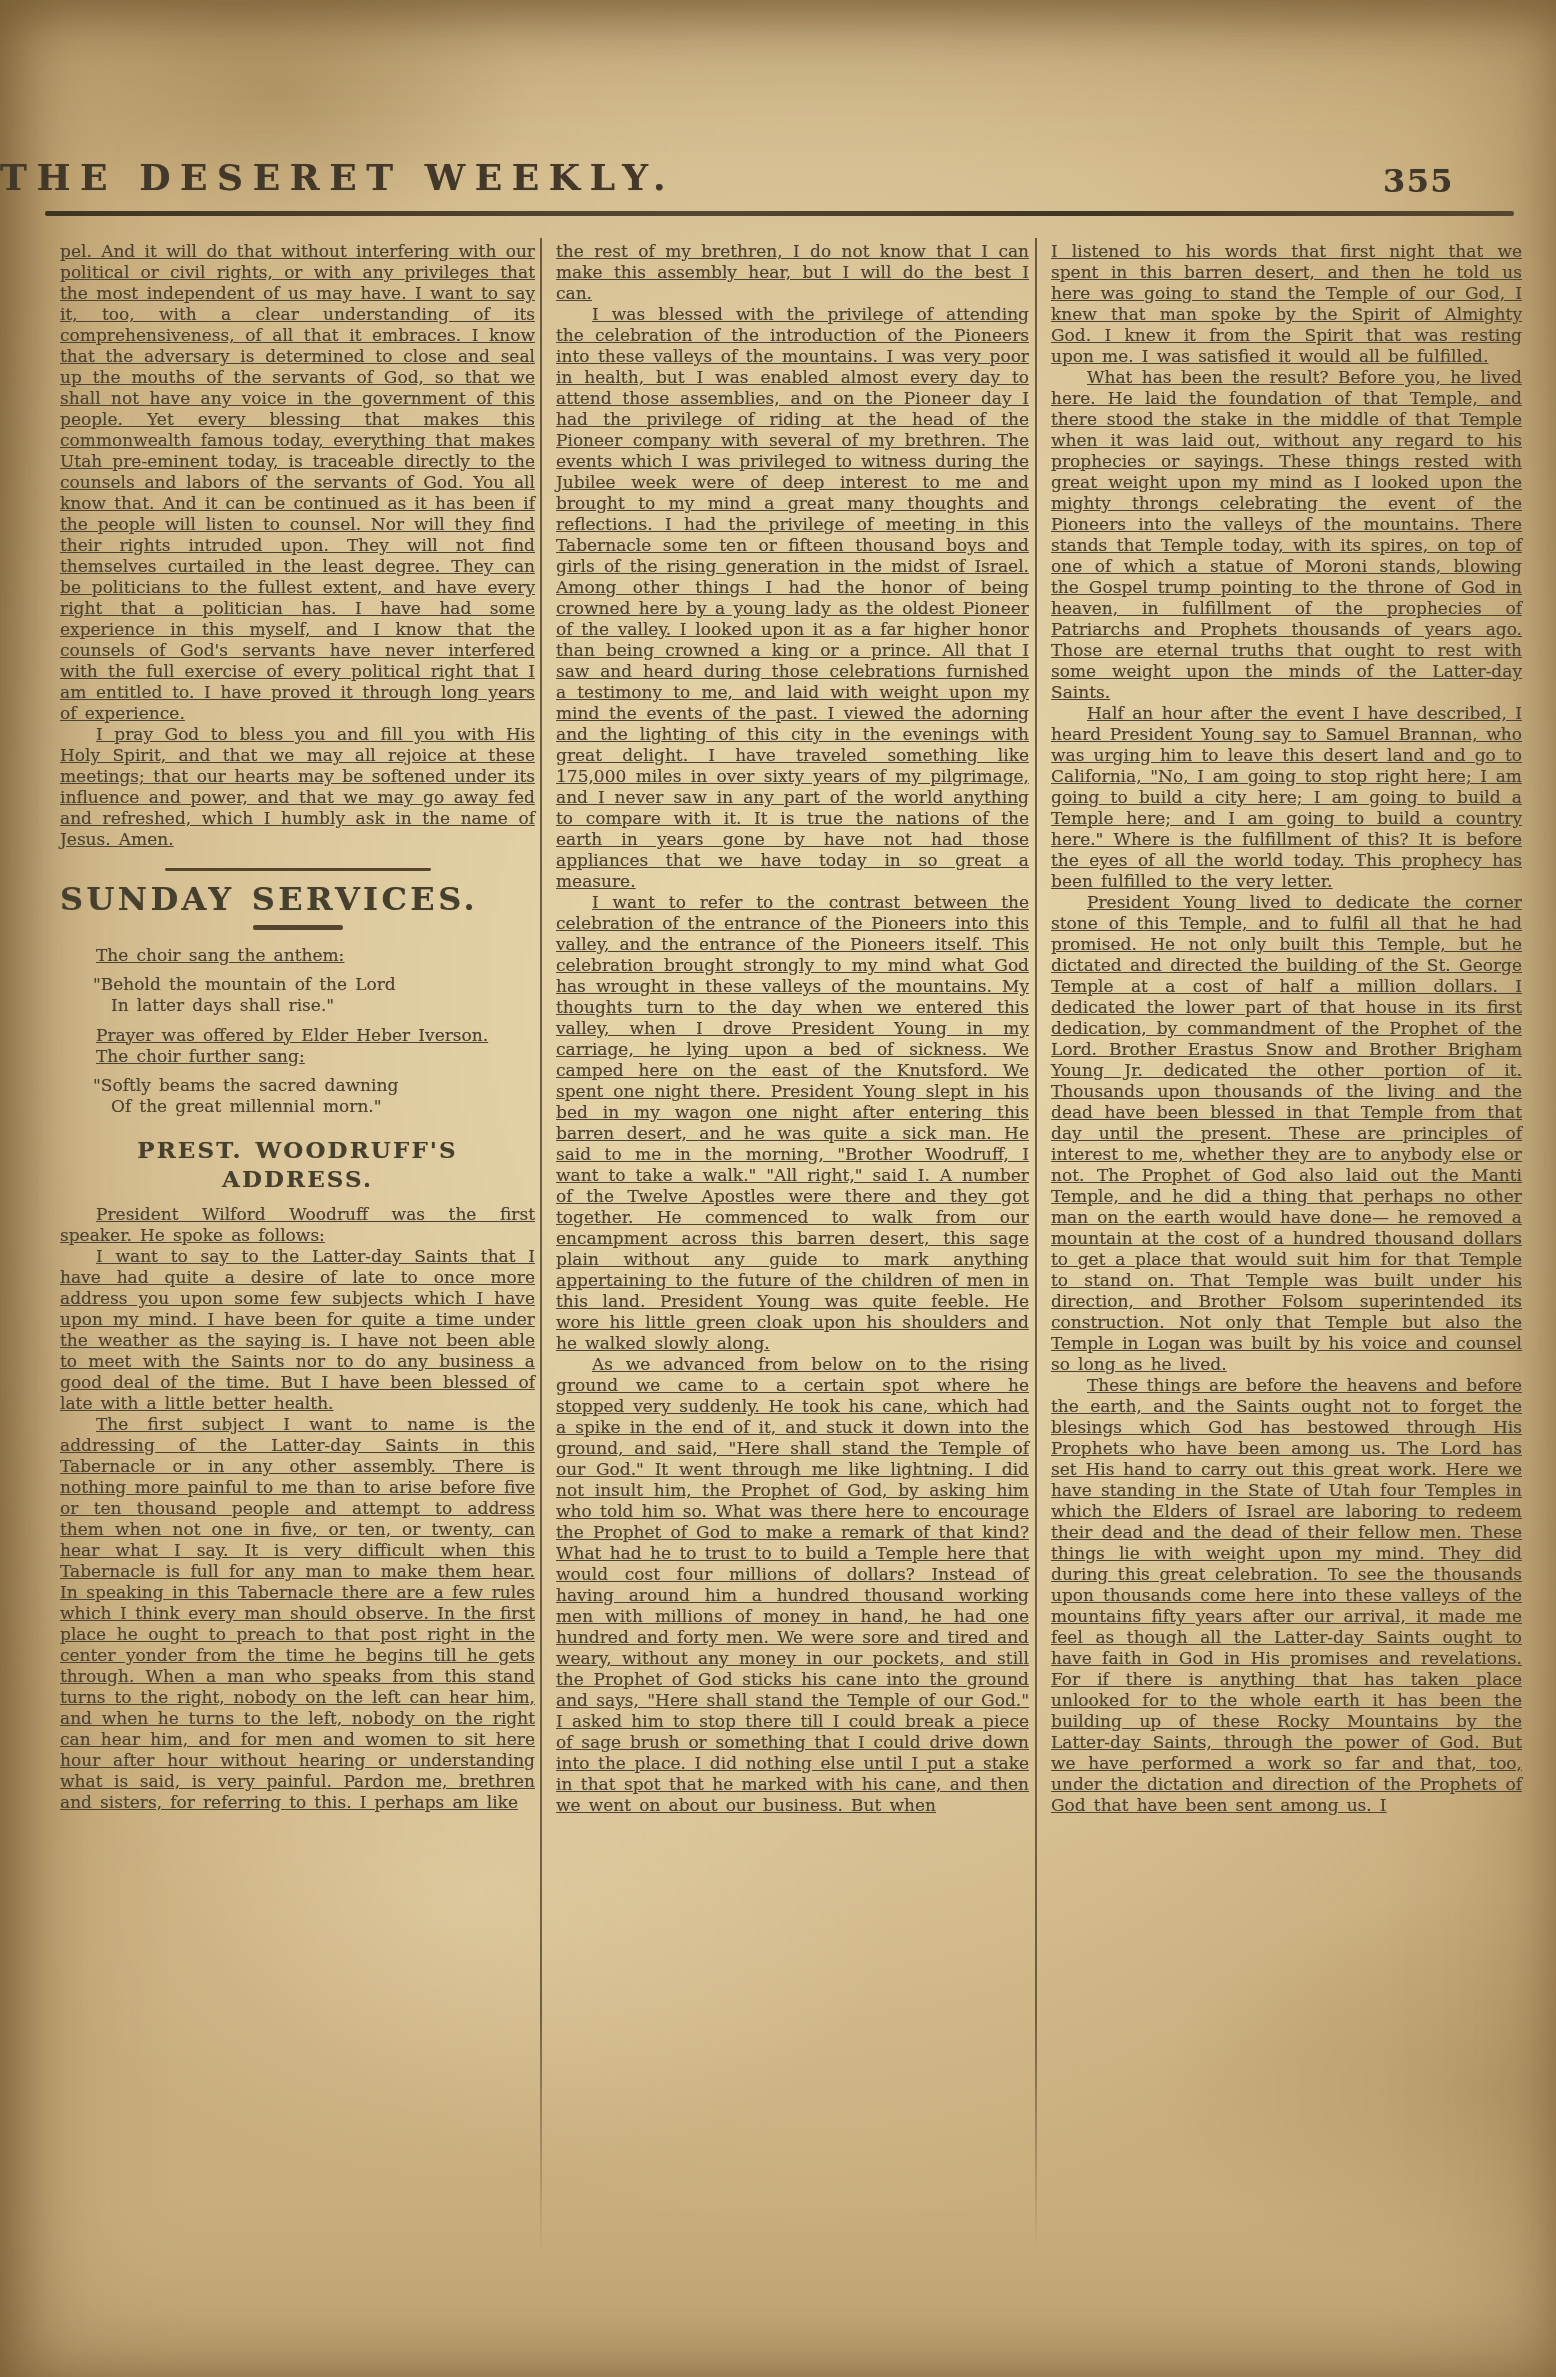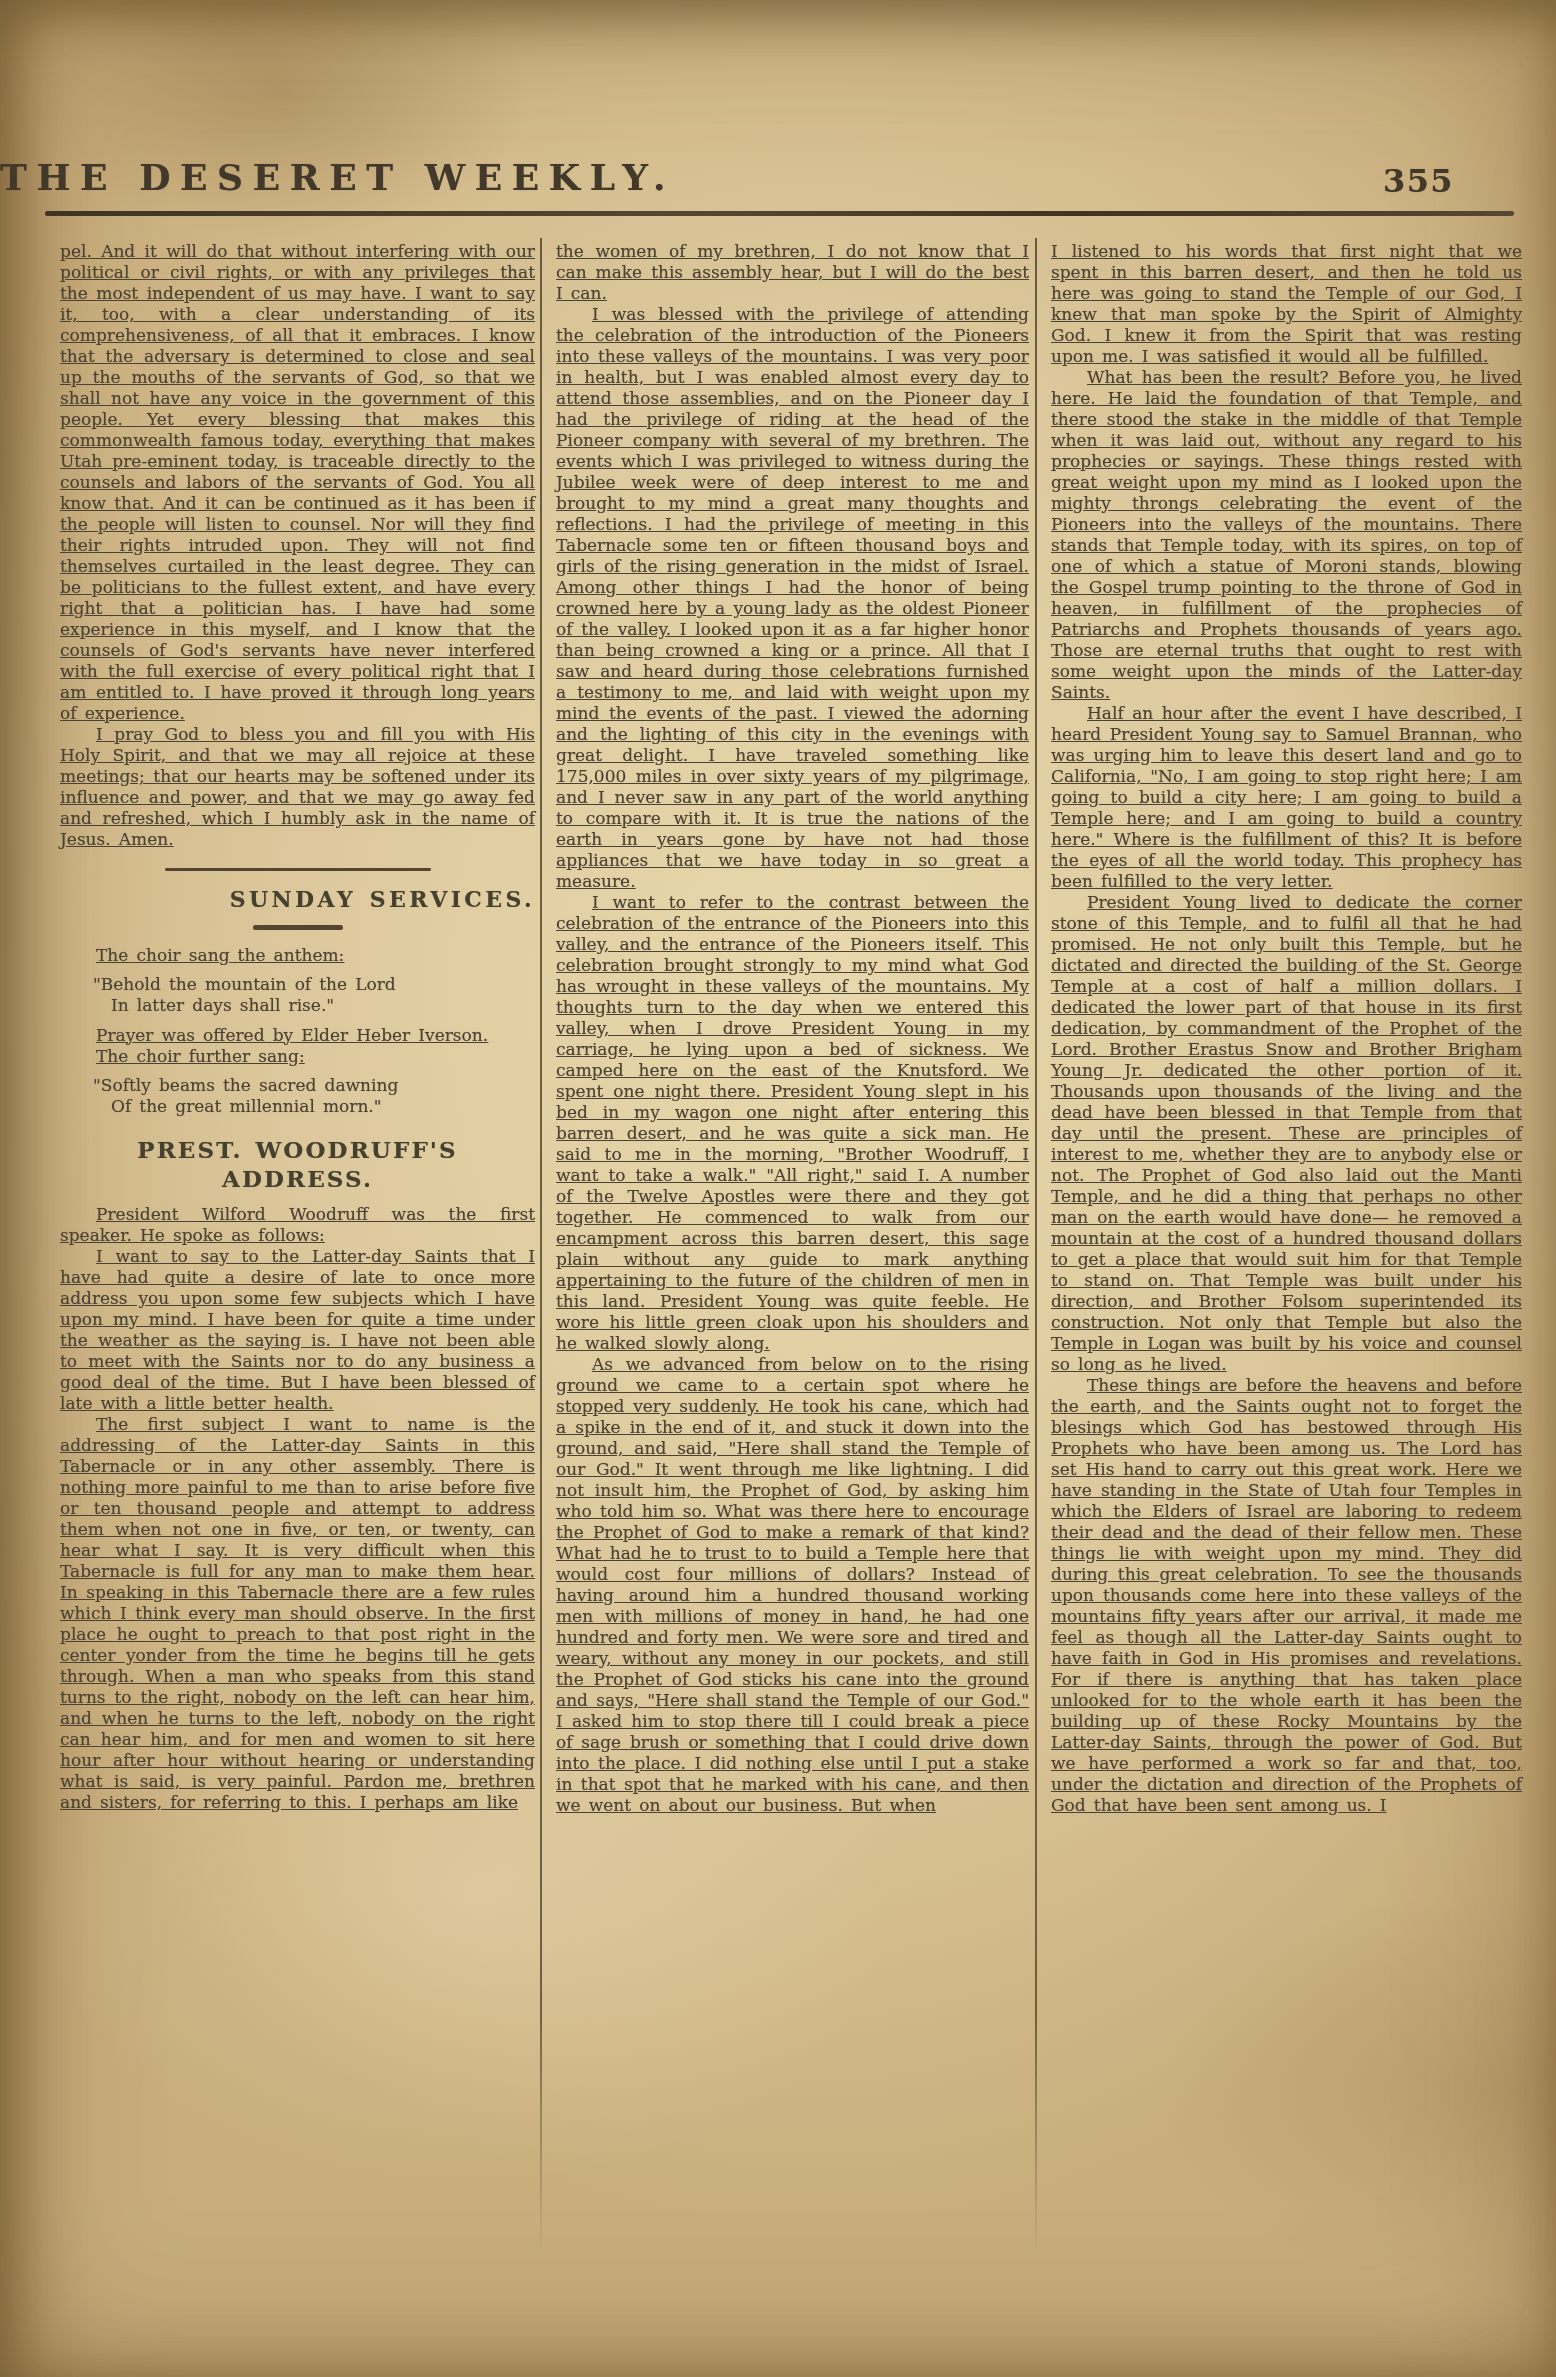--- a/index.html
+++ b/index.html
@@ -45,21 +45,21 @@
     word-spacing:2.7px;
     text-shadow:0 0 0.7px rgba(76,66,50,.45);
   }
   .col.c1{left:60px;width:475px;}
   .col.c2{left:556px;width:473px;}
   .col.c3{left:1051px;width:471px;}
   .blk{margin:0;}
   .para{text-align:justify;text-indent:36px;text-decoration:underline;}
   .flush{text-indent:0;}
   .heading{
-    text-align:right;font-size:22px;font-weight:bold;
+    text-align:left;font-size:32px;font-weight:bold;
     letter-spacing:3.4px;color:#46402f;margin:9.6px 0 4.1px 0;line-height:30px;
   }
   .subheading{
     text-align:center;font-size:23px;font-weight:bold;
     letter-spacing:2.1px;color:#46402f;margin:18px 0 11px 0;line-height:29px;
   }
   .verse{margin:8.2px 0 8.2px 33px;line-height:21px;}
   .verse .vl+.vl{padding-left:18px;}
   .rulefull{width:56%;height:2.7px;margin:18px auto 13.7px auto;background:#55452e;border-radius:1.4px;}
   .ruleshort{width:90px;height:4.8px;margin:11px auto 15px auto;background:#55452e;border-radius:2.1px;}
@@ -91,21 +91,21 @@
       <div class="blk verse">
         <div class="vl">"Softly beams the sacred dawning</div>
         <div class="vl">Of the great millennial morn."</div>
       </div>
       <div class="blk subheading">PREST. WOODRUFF'S ADDRESS.</div>
       <div class="blk para">President Wilford Woodruff was the first speaker. He spoke as follows:</div>
       <div class="blk para">I want to say to the Latter-day Saints that I have had quite a desire of late to once more address you upon some few subjects which I have upon my mind. I have been for quite a time under the weather as the saying is. I have not been able to meet with the Saints nor to do any business a good deal of the time. But I have been blessed of late with a little better health.</div>
       <div class="blk para">The first subject I want to name is the addressing of the Latter-day Saints in this Tabernacle or in any other assembly. There is nothing more painful to me than to arise before five or ten thousand people and attempt to address them when not one in five, or ten, or twenty, can hear what I say. It is very difficult when this Tabernacle is full for any man to make them hear. In speaking in this Tabernacle there are a few rules which I think every man should observe. In the first place he ought to preach to that post right in the center yonder from the time he begins till he gets through. When a man who speaks from this stand turns to the right, nobody on the left can hear him, and when he turns to the left, nobody on the right can hear him, and for men and women to sit here hour after hour without hearing or understanding what is said, is very painful. Pardon me, brethren and sisters, for referring to this. I perhaps am like</div>
     </div>
   <div class="col c2">
-      <div class="blk para flush">the women of my brethren, I do not know that I can make this assembly hear, but I will do the best I can.</div>
+      <div class="blk para flush">the rest of my brethren, I do not know that I can make this assembly hear, but I will do the best I can.</div>
       <div class="blk para">I was blessed with the privilege of attending the celebration of the introduction of the Pioneers into these valleys of the mountains. I was very poor in health, but I was enabled almost every day to attend those assemblies, and on the Pioneer day I had the privilege of riding at the head of the Pioneer company with several of my brethren. The events which I was privileged to witness during the Jubilee week were of deep interest to me and brought to my mind a great many thoughts and reflections. I had the privilege of meeting in this Tabernacle some ten or fifteen thousand boys and girls of the rising generation in the midst of Israel. Among other things I had the honor of being crowned here by a young lady as the oldest Pioneer of the valley. I looked upon it as a far higher honor than being crowned a king or a prince. All that I saw and heard during those celebrations furnished a testimony to me, and laid with weight upon my mind the events of the past. I viewed the adorning and the lighting of this city in the evenings with great delight. I have traveled something like 175,000 miles in over sixty years of my pilgrimage, and I never saw in any part of the world anything to compare with it. It is true the nations of the earth in years gone by have not had those appliances that we have today in so great a measure.</div>
       <div class="blk para">I want to refer to the contrast between the celebration of the entrance of the Pioneers into this valley, and the entrance of the Pioneers itself. This celebration brought strongly to my mind what God has wrought in these valleys of the mountains. My thoughts turn to the day when we entered this valley, when I drove President Young in my carriage, he lying upon a bed of sickness. We camped here on the east of the Knutsford. We spent one night there. President Young slept in his bed in my wagon one night after entering this barren desert, and he was quite a sick man. He said to me in the morning, "Brother Woodruff, I want to take a walk." "All right," said I. A number of the Twelve Apostles were there and they got together. He commenced to walk from our encampment across this barren desert, this sage plain without any guide to mark anything appertaining to the future of the children of men in this land. President Young was quite feeble. He wore his little green cloak upon his shoulders and he walked slowly along.</div>
       <div class="blk para">As we advanced from below on to the rising ground we came to a certain spot where he stopped very suddenly. He took his cane, which had a spike in the end of it, and stuck it down into the ground, and said, "Here shall stand the Temple of our God." It went through me like lightning. I did not insult him, the Prophet of God, by asking him who told him so. What was there here to encourage the Prophet of God to make a remark of that kind? What had he to trust to to build a Temple here that would cost four millions of dollars? Instead of having around him a hundred thousand working men with millions of money in hand, he had one hundred and forty men. We were sore and tired and weary, without any money in our pockets, and still the Prophet of God sticks his cane into the ground and says, "Here shall stand the Temple of our God." I asked him to stop there till I could break a piece of sage brush or something that I could drive down into the place. I did nothing else until I put a stake in that spot that he marked with his cane, and then we went on about our business. But when</div>
     </div>
   <div class="col c3">
       <div class="blk para flush">I listened to his words that first night that we spent in this barren desert, and then he told us here was going to stand the Temple of our God, I knew that man spoke by the Spirit of Almighty God. I knew it from the Spirit that was resting upon me. I was satisfied it would all be fulfilled.</div>
       <div class="blk para">What has been the result? Before you, he lived here. He laid the foundation of that Temple, and there stood the stake in the middle of that Temple when it was laid out, without any regard to his prophecies or sayings. These things rested with great weight upon my mind as I looked upon the mighty throngs celebrating the event of the Pioneers into the valleys of the mountains. There stands that Temple today, with its spires, on top of one of which a statue of Moroni stands, blowing the Gospel trump pointing to the throne of God in heaven, in fulfillment of the prophecies of Patriarchs and Prophets thousands of years ago. Those are eternal truths that ought to rest with some weight upon the minds of the Latter-day Saints.</div>
       <div class="blk para">Half an hour after the event I have described, I heard President Young say to Samuel Brannan, who was urging him to leave this desert land and go to California, "No, I am going to stop right here; I am going to build a city here; I am going to build a Temple here; and I am going to build a country here." Where is the fulfillment of this? It is before the eyes of all the world today. This prophecy has been fulfilled to the very letter.</div>
       <div class="blk para">President Young lived to dedicate the corner stone of this Temple, and to fulfil all that he had promised. He not only built this Temple, but he dictated and directed the building of the St. George Temple at a cost of half a million dollars. I dedicated the lower part of that house in its first dedication, by commandment of the Prophet of the Lord. Brother Erastus Snow and Brother Brigham Young Jr. dedicated the other portion of it. Thousands upon thousands of the living and the dead have been blessed in that Temple from that day until the present. These are principles of interest to me, whether they are to anybody else or not. The Prophet of God also laid out the Manti Temple, and he did a thing that perhaps no other man on the earth would have done— he removed a mountain at the cost of a hundred thousand dollars to get a place that would suit him for that Temple to stand on. That Temple was built under his direction, and Brother Folsom superintended its construction. Not only that Temple but also the Temple in Logan was built by his voice and counsel so long as he lived.</div>
       <div class="blk para">These things are before the heavens and before the earth, and the Saints ought not to forget the blesings which God has bestowed through His Prophets who have been among us. The Lord has set His hand to carry out this great work. Here we have standing in the State of Utah four Temples in which the Elders of Israel are laboring to redeem their dead and the dead of their fellow men. These things lie with weight upon my mind. They did during this great celebration. To see the thousands upon thousands come here into these valleys of the mountains fifty years after our arrival, it made me feel as though all the Latter-day Saints ought to have faith in God in His promises and revelations. For if there is anything that has taken place unlooked for to the whole earth it has been the building up of these Rocky Mountains by the Latter-day Saints, through the power of God. But we have performed a work so far and that, too, under the dictation and direction of the Prophets of God that have been sent among us. I</div>

